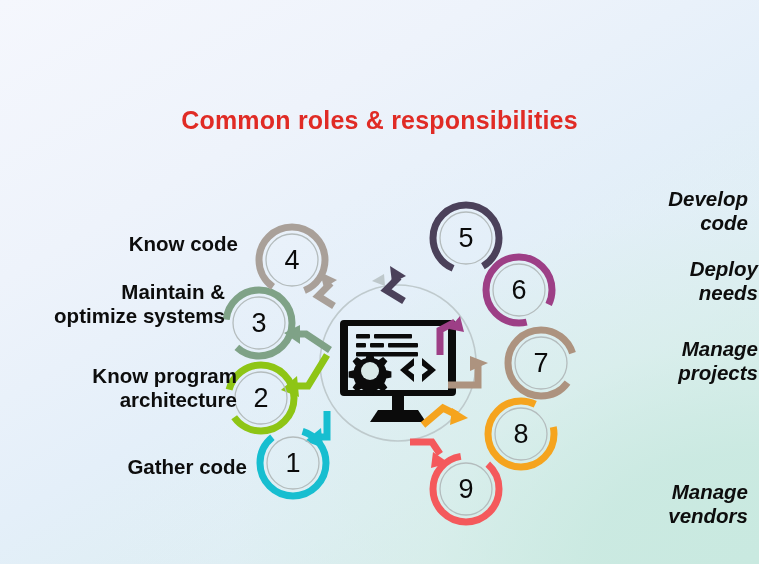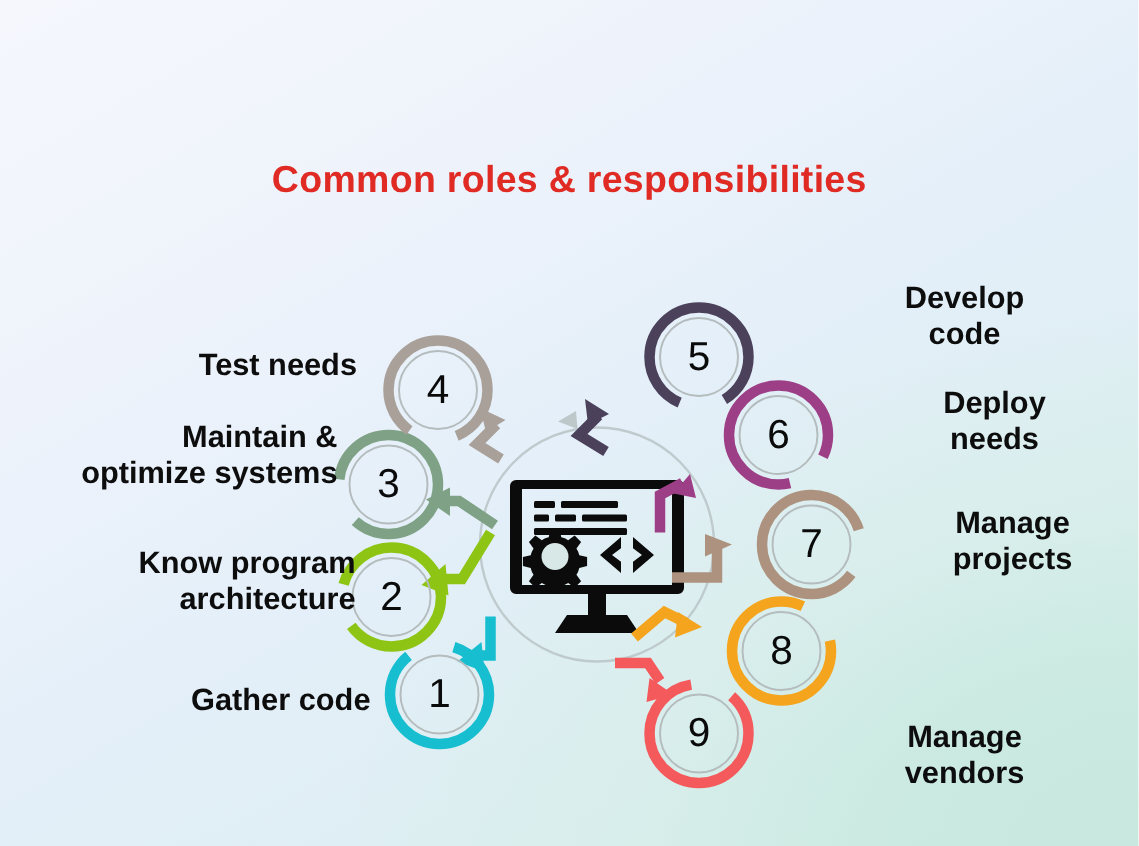--- a/index.html
+++ b/index.html
@@ -46,21 +46,21 @@
   }
   .cap {
     position: absolute;
     font-size: 20.5px;
     font-weight: bold;
     color: #0d0d0d;
     line-height: 1.16;
     white-space: pre-line;
   }
   .cap.r { text-align: right; }
-  .cap.l { text-align: center; }
+  .cap.l { text-align: right; font-style: italic; }
   .num {
     position: absolute;
     font-size: 27px;
     font-weight: normal;
     color: #0a0a0a;
     text-align: center;
     transform: translate(-50%, -50%);
     pointer-events: none;
   }
 </style>
@@ -169,21 +169,21 @@
   <div class="num" style="left:293px; top:463px;">1</div>
   <div class="num" style="left:261px; top:398px;">2</div>
   <div class="num" style="left:259px; top:323px;">3</div>
   <div class="num" style="left:292px; top:260px;">4</div>
   <div class="num" style="left:466px; top:238px;">5</div>
   <div class="num" style="left:519px; top:290px;">6</div>
   <div class="num" style="left:541px; top:363px;">7</div>
   <div class="num" style="left:521px; top:434px;">8</div>
   <div class="num" style="left:466px; top:489px;">9</div>
 
-  <div class="cap r" style="right:521px; top:232px; width:220px;">Test needs</div>
+  <div class="cap r" style="right:521px; top:232px; width:220px;">Know code</div>
   <div class="cap r" style="right:534px; top:280px; width:240px;">Maintain &amp;
 optimize systems</div>
   <div class="cap r" style="right:522px; top:364px; width:240px;">Know program
 architecture</div>
   <div class="cap r" style="right:512px; top:455px; width:240px;">Gather code</div>
 
   <div class="cap l" style="left:538px; top:187px; width:210px;">Develop
 code</div>
   <div class="cap l" style="left:568px; top:257px; width:190px;">Deploy
 needs</div>

